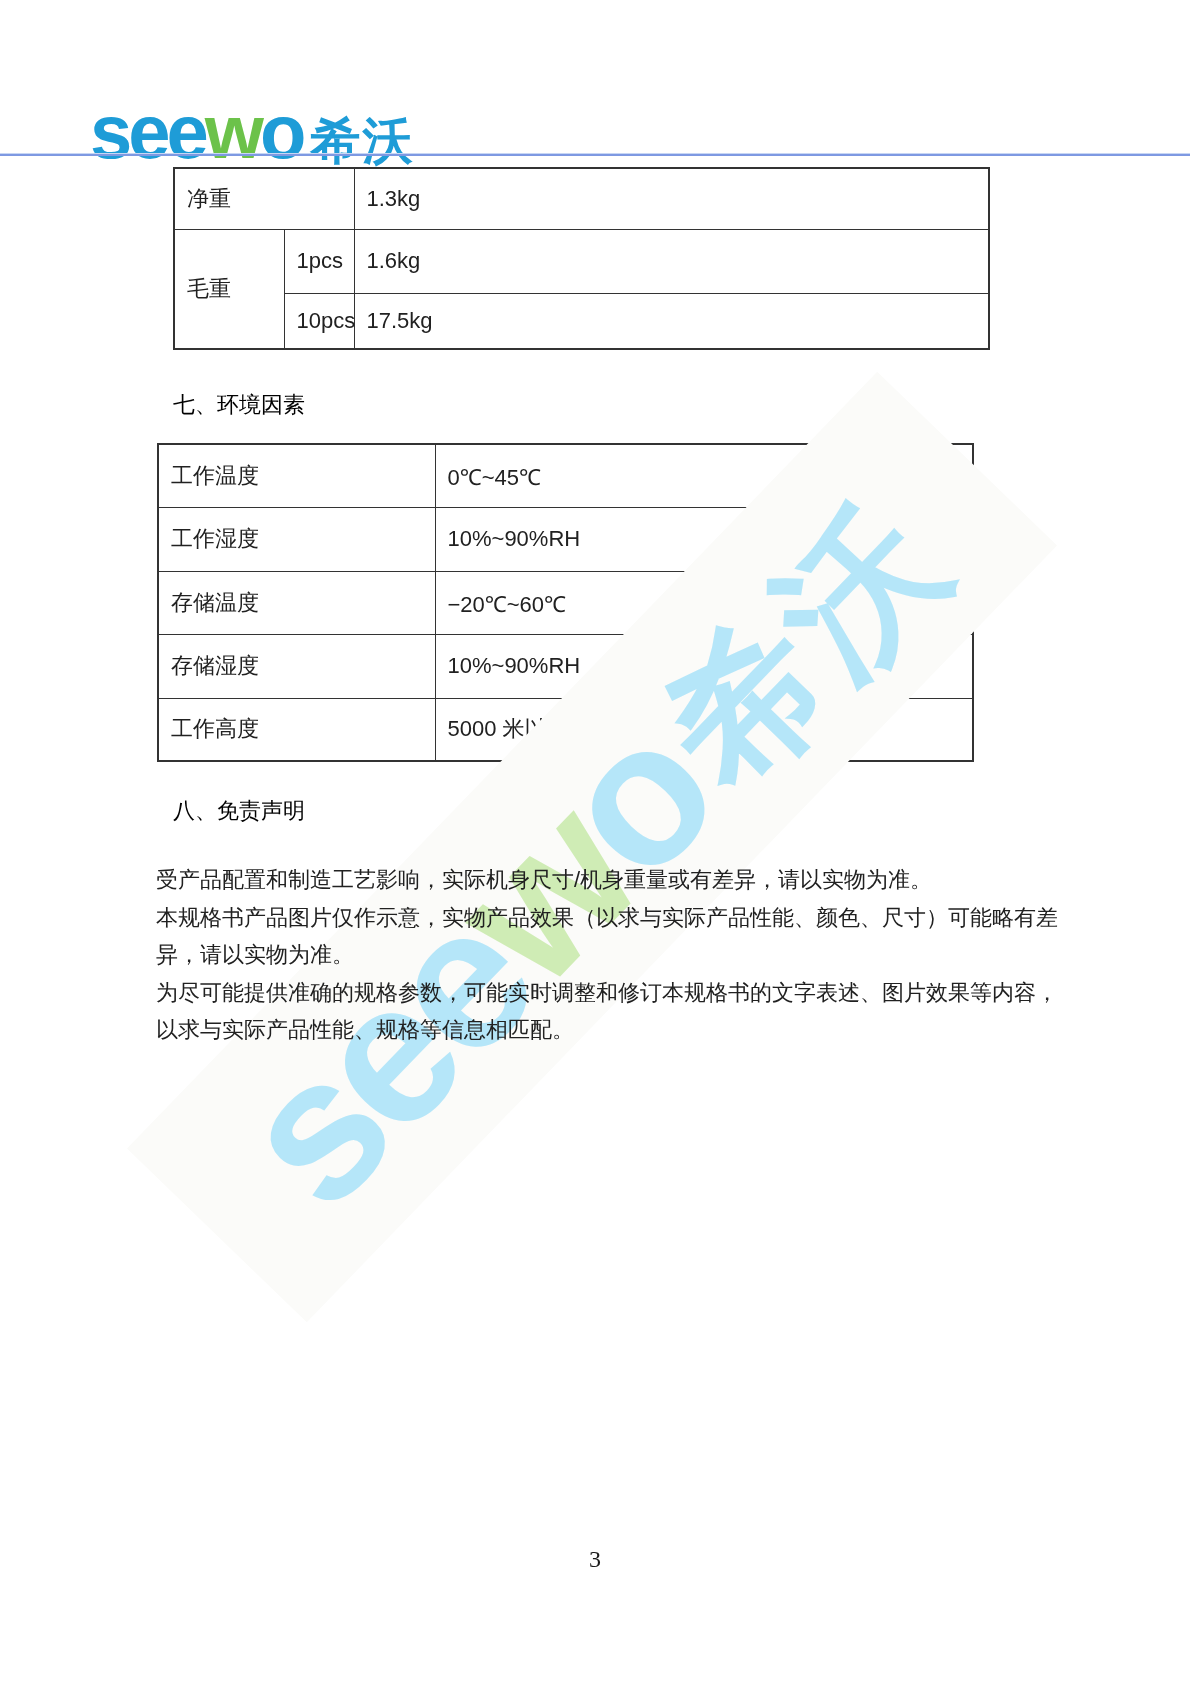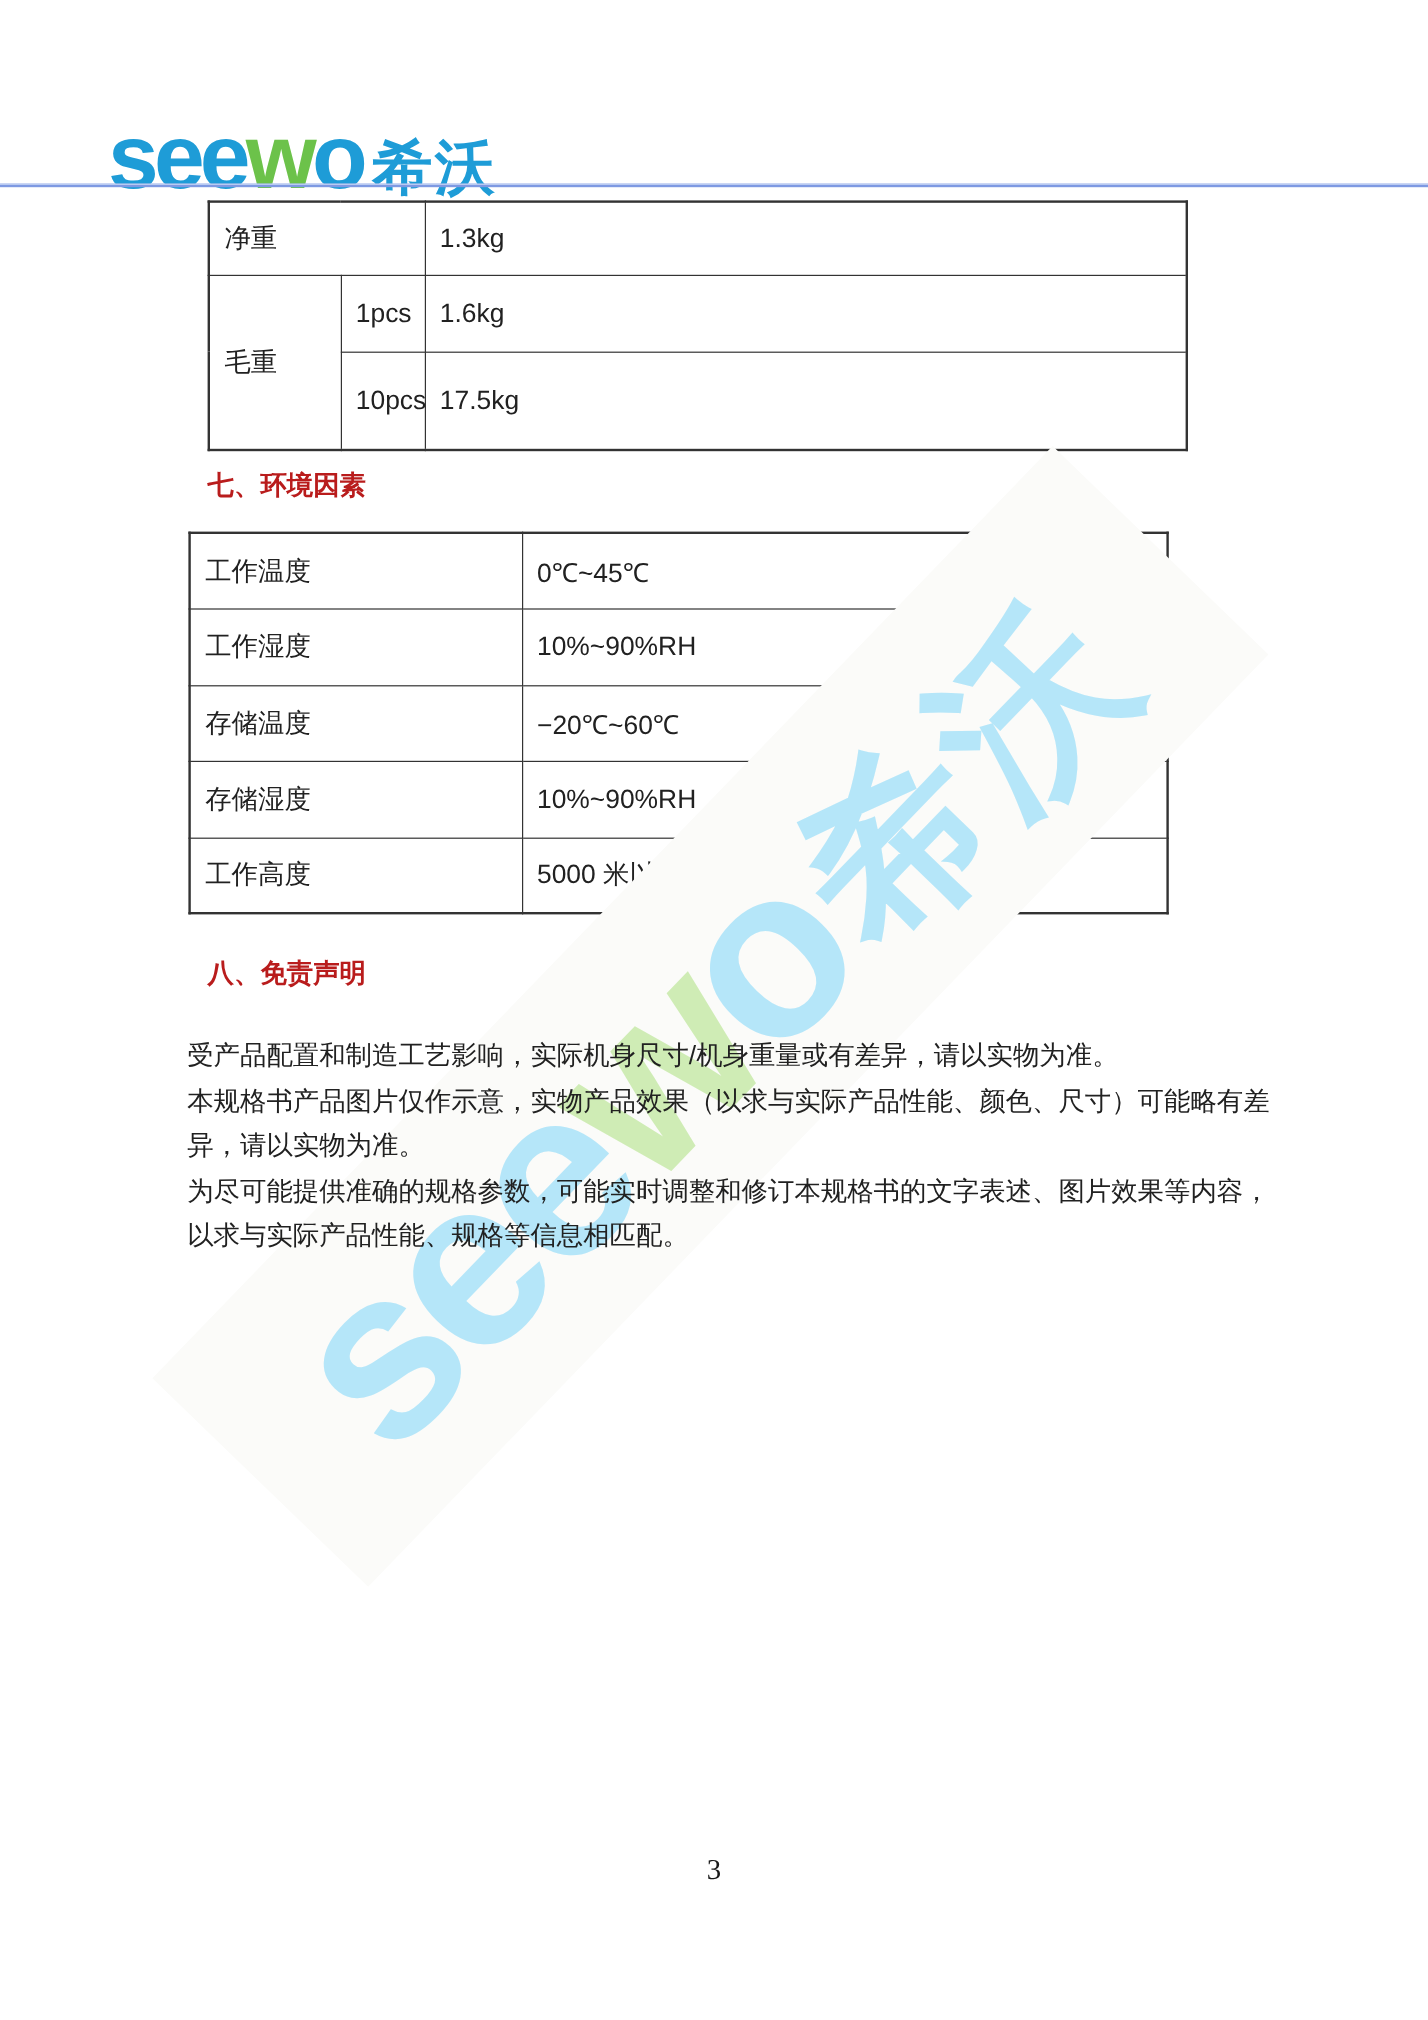--- a/index.html
+++ b/index.html
@@ -64,22 +64,22 @@
   table.spec{ border:2px solid #333333; }
 
   #weight-table{ left:173px; top:167px; width:815px; }
   #env-table{ left:157px; top:443px; width:815px;padding-left:24px; }
 
   
   .section-heading{
     position:absolute;
     left:173px;
     font-size:22px;
-    font-weight:bold;
-    color:#b91c1c;
+    font-weight:normal;
+    color:#000000;
     z-index:2;
     white-space:nowrap;
   }
   #heading-7{ top:390px; }
   #heading-8{ top:796px; }
 
   
   .disclaimer{
     position:absolute;
     left:156px;
@@ -158,21 +158,21 @@
     <tbody>
         <tr style="height:61px">
       <td colspan="2">净重</td>
       <td>1.3kg</td>
     </tr>
     <tr style="height:64px">
       <td rowspan="2">毛重</td>
       <td>1pcs</td>
       <td>1.6kg</td>
     </tr>
-    <tr style="height:82px">
+    <tr style="height:56px">
       <td>10pcs</td>
       <td>17.5kg</td>
     </tr>
   </tbody>
     </table>
 
   <div class="section-heading" id="heading-7">七、环境因素</div>
 
   <table class="spec" id="env-table">
     <colgroup>

